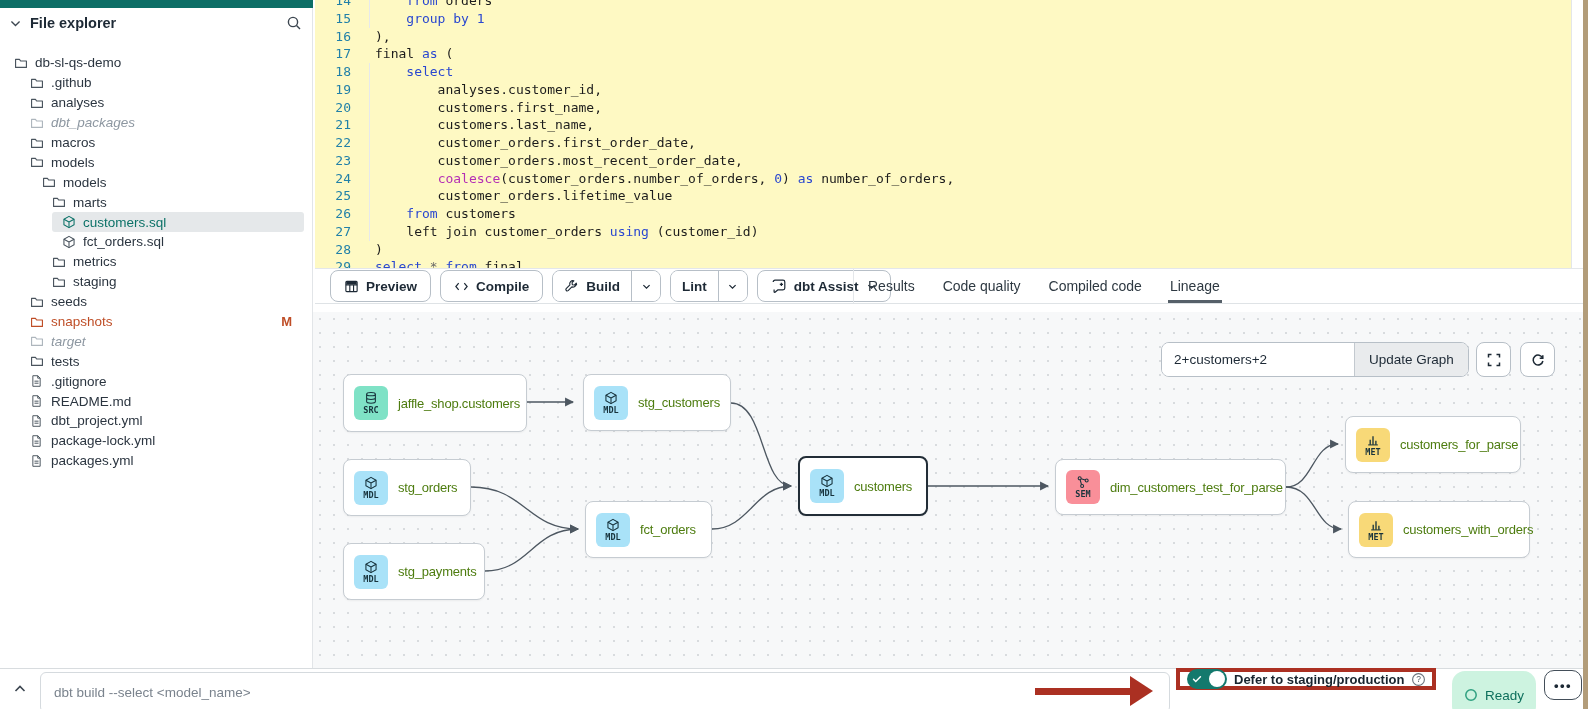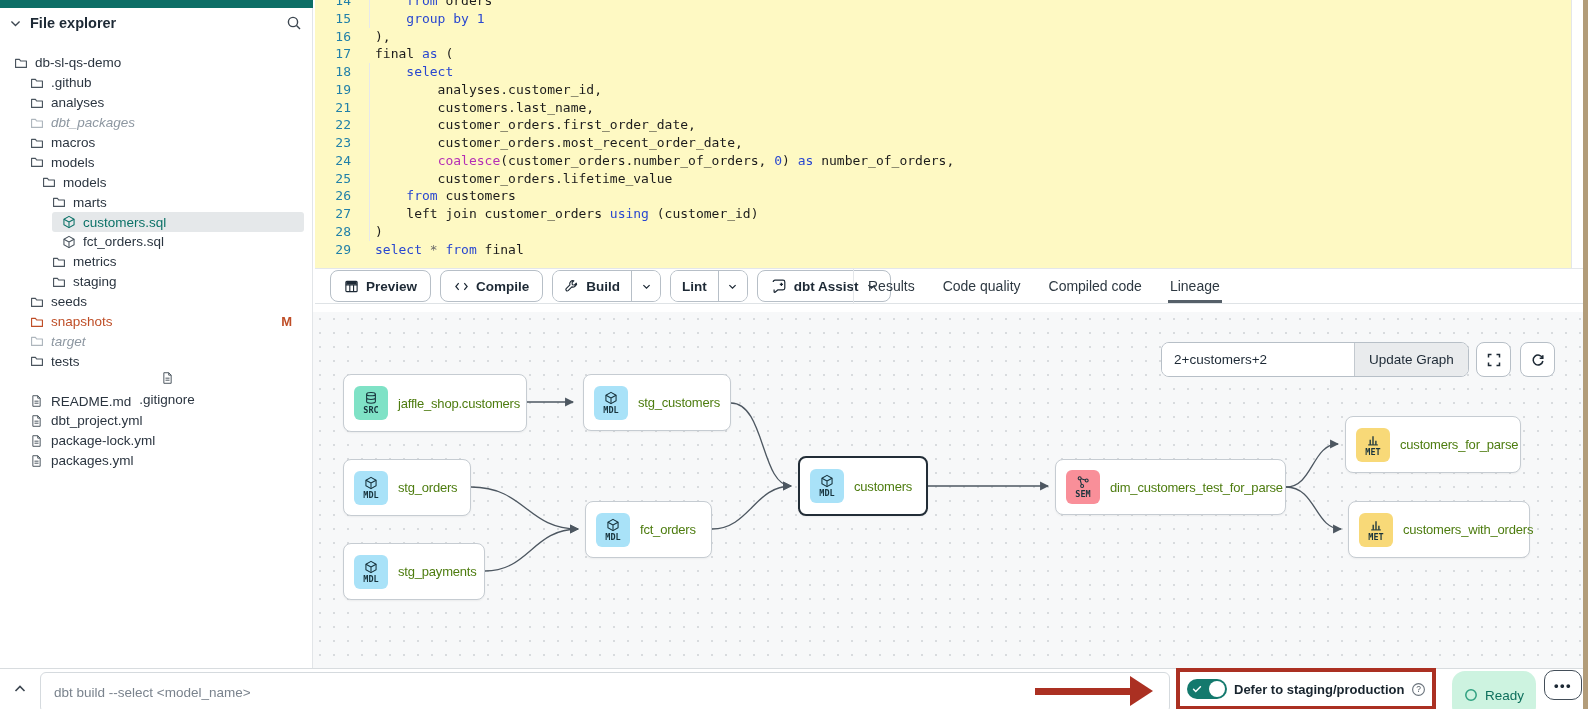--- a/index.html
+++ b/index.html
@@ -80,21 +80,21 @@
   #statusbar{position:absolute;left:0;top:668px;width:1588px;height:41px;background:#fff;
              border-top:1px solid #d8dcdf;box-sizing:border-box;}
   #caret-up{position:absolute;left:12px;top:12px;cursor:pointer;}
   #command-input{position:absolute;left:40px;top:3px;width:1130px;height:41px;border:1px solid #d5dade;
                  border-radius:6px;background:#fff;font-size:13.5px;color:#444;padding:0 13px;
                  box-sizing:border-box;font-family:"Liberation Sans",sans-serif;outline:none;}
   #command-input::placeholder{color:#7a838d;}
   #annot-arrow-line{position:absolute;left:1035px;top:688px;width:96px;height:7px;background:#ab3022;}
   #annot-arrow-head{position:absolute;left:1130px;top:676px;width:0;height:0;
                     border-left:23px solid #ab3022;border-top:15px solid transparent;border-bottom:15px solid transparent;}
-  #defer-box{position:absolute;left:1176px;top:668px;width:260px;height:42px;border:4px solid #ab3022;
+  #defer-box{position:absolute;left:1176px;top:668px;width:260px;height:22px;border:4px solid #ab3022;
              background:#fff;display:flex;align-items:center;gap:7px;padding:0 7px;box-sizing:border-box;}
   .toggle{width:40px;height:20px;border-radius:10px;background:#13796d;position:relative;flex:0 0 40px;cursor:pointer;}
   .toggle .knob{position:absolute;right:2px;top:2px;width:16px;height:16px;border-radius:50%;background:#fff;}
   .toggle svg{position:absolute;left:5px;top:5px;}
   #defer-label{font-size:13px;font-weight:bold;color:#18242e;white-space:nowrap;}
   #ready-pill{position:absolute;left:1452px;top:671px;height:26px;padding:11px 12px;border-radius:13px;
               background:#cdf3e0;display:flex;align-items:center;gap:7px;font-size:13.5px;color:#0d6f5c;}
   #more-button{position:absolute;left:1544px;top:670px;width:38px;height:30px;border:1.5px solid #434e59;
                border-radius:10px;background:#fff;display:flex;align-items:center;justify-content:center;
                color:#1d2935;font-weight:bold;letter-spacing:1.5px;font-size:13px;cursor:pointer;box-sizing:border-box;}
@@ -243,21 +243,21 @@
         <span class="tlabel">target</span>
       </div>
       <div class="tree-row" style="margin-left: 20px;">
         <span class="ticon">
           <svg width="14" height="14" viewBox="0 0 16 16" fill="none" stroke="currentColor" stroke-width="1.3" stroke-linejoin="round">
             <path d="M1.8 13V3.8h4.4l1.4 1.9h6.6V13z"></path>
           </svg>
         </span>
         <span class="tlabel">tests</span>
       </div>
-      <div class="tree-row" style="margin-left: 20px; flex-direction: column;">
+      <div class="tree-row" style="margin-left: 20px;">
         <span class="ticon">
           <svg width="13" height="14" viewBox="0 0 16 16" fill="none" stroke="currentColor" stroke-width="1.2" stroke-linejoin="round">
             <path d="M3.5 1.5h6l3 3v10h-9z"></path>
             <path d="M9.5 1.5v3h3M5.5 8.2h5M5.5 10.7h5"></path>
           </svg>
         </span>
         <span class="tlabel">.gitignore</span>
       </div>
       <div class="tree-row" style="margin-left: 20px;">
         <span class="ticon">
@@ -300,20 +300,21 @@
 <div id="sidebar-topbar"></div>
 
 <div id="editor">
   <div id="code-lines">
       <div class="code-line"><span class="ln">14</span><span class="code-text"><span>    </span><span class="kw">from</span><span> orders</span></span></div>
       <div class="code-line"><span class="ln">15</span><span class="code-text"><span>    </span><span class="kw">group by</span><span> </span><span class="num">1</span></span></div>
       <div class="code-line"><span class="ln">16</span><span class="code-text"><span>),</span></span></div>
       <div class="code-line"><span class="ln">17</span><span class="code-text"><span>final </span><span class="kw">as</span><span> (</span></span></div>
       <div class="code-line"><span class="ln">18</span><span class="code-text"><span>    </span><span class="kw">select</span></span></div>
       <div class="code-line"><span class="ln">19</span><span class="code-text"><span>        analyses.customer_id,</span></span></div>
+      <div class="code-line"><span class="ln">20</span><span class="code-text"><span>        customers.first_name,</span></span></div>
       <div class="code-line"><span class="ln">21</span><span class="code-text"><span>        customers.last_name,</span></span></div>
       <div class="code-line"><span class="ln">22</span><span class="code-text"><span>        customer_orders.first_order_date,</span></span></div>
       <div class="code-line"><span class="ln">23</span><span class="code-text"><span>        customer_orders.most_recent_order_date,</span></span></div>
       <div class="code-line"><span class="ln">24</span><span class="code-text"><span>        </span><span class="fn">coalesce</span><span>(customer_orders.number_of_orders, </span><span class="num">0</span><span>) </span><span class="kw">as</span><span> number_of_orders,</span></span></div>
       <div class="code-line"><span class="ln">25</span><span class="code-text"><span>        customer_orders.lifetime_value</span></span></div>
       <div class="code-line"><span class="ln">26</span><span class="code-text"><span>    </span><span class="kw">from</span><span> customers</span></span></div>
       <div class="code-line"><span class="ln">27</span><span class="code-text"><span>    left join customer_orders </span><span class="kw">using</span><span> (customer_id)</span></span></div>
       <div class="code-line"><span class="ln">28</span><span class="code-text"><span>)</span></span></div>
       <div class="code-line"><span class="ln">29</span><span class="code-text"><span class="kw">select</span><span> </span><span class="op">*</span><span> </span><span class="kw">from</span><span> final</span></span></div>
     </div>

